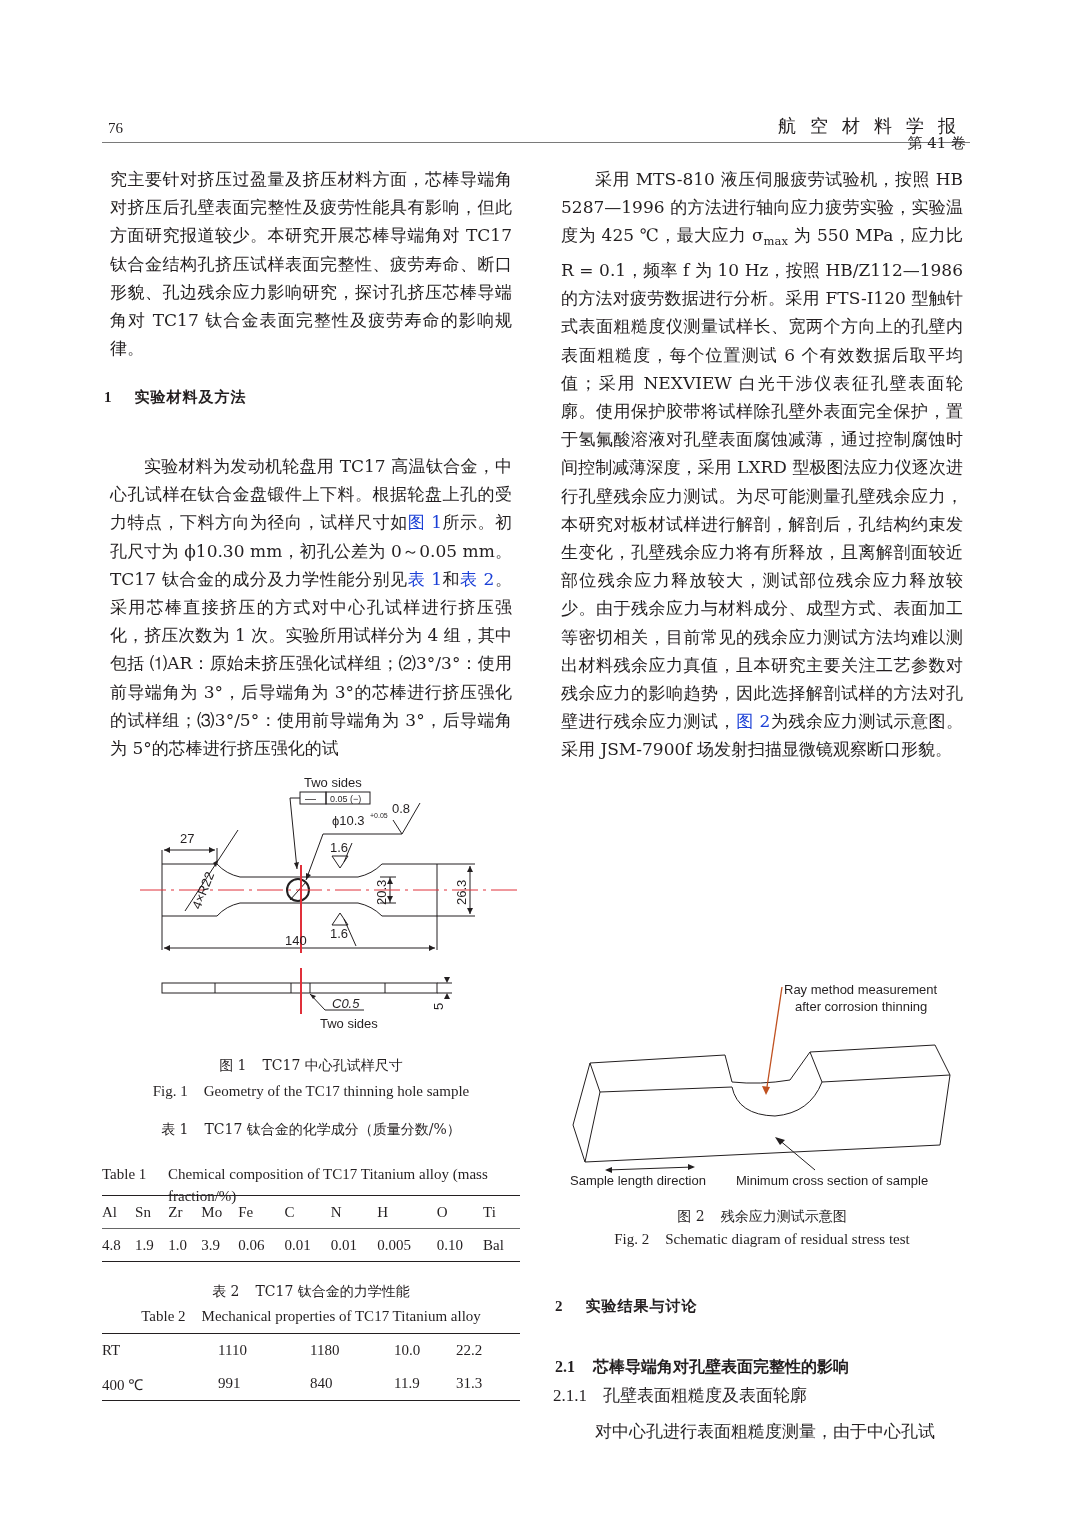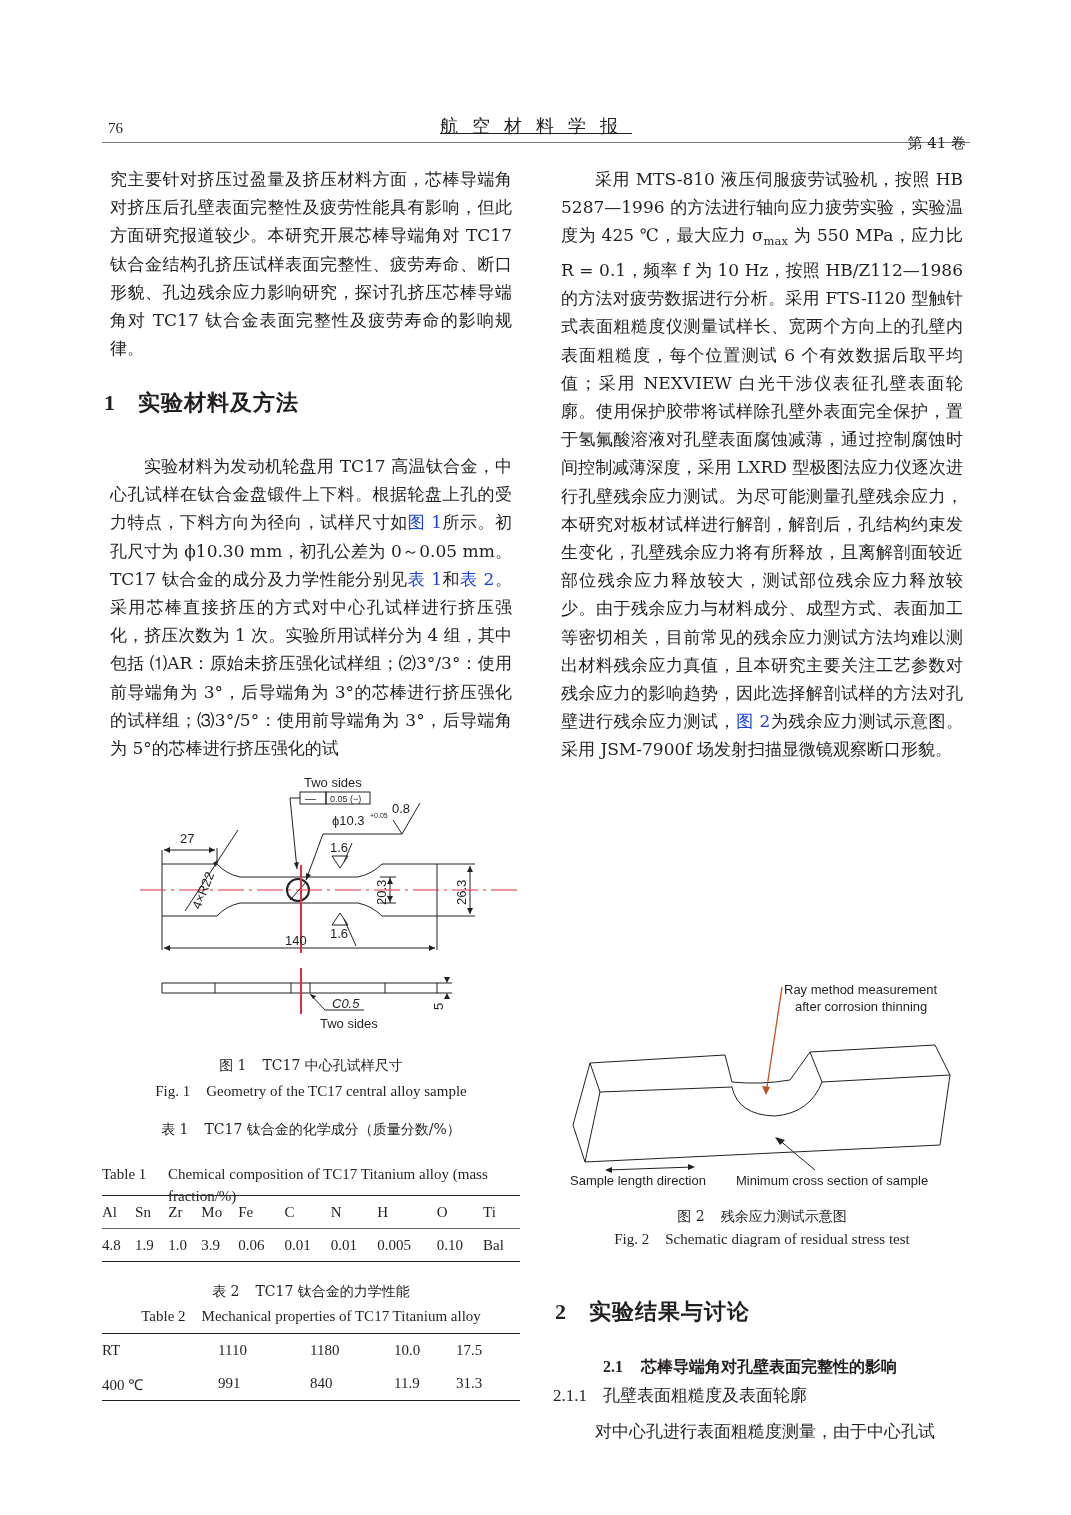--- a/index.html
+++ b/index.html
@@ -1,29 +1,29 @@
 <!DOCTYPE html>
 <html><head>
 <meta charset="utf-8">
 <style>
   html, body { margin: 0; padding: 0; background: #ffffff; }
   body { width: 1071px; height: 1515px; position: relative; overflow: hidden;
          font-family: "DejaVu Serif", "Liberation Serif", serif; color: #231f20; }
   .abs { position: absolute; }
   .running-head { top: 114px; left: 102px; width: 868px; height: 28px; border-bottom: 1px solid #7a7a7a; }
   .page-num { position: absolute; left: 6px; top: 6px; font-family: "Liberation Serif", serif; font-size: 15px; }
-  .journal { position: absolute; left: 0; right: 0; top: 0; text-align: center; font-size: 18px; letter-spacing: 14px; text-decoration: underline; }
+  .journal { position: absolute; left: 0; right: 0; top: 0; text-align: right; font-size: 18px; letter-spacing: 14px; }
   .volume { position: absolute; right: 4px; top: 4px; font-size: 15px; margin-top: 16px; }
   .col { position: absolute; width: 418px; font-size: 17px; line-height: 28.2px; text-align: justify; }
   .col p { margin: 8px; }
   .indent { text-indent: 2em; }
   .link { color: #1a3fd6; }
-  .h1 { font-family: "DejaVu Sans", sans-serif; font-size: 22px; font-weight: bold; letter-spacing: 1px; }
+  .h1 { font-family: "DejaVu Sans", sans-serif; font-size: 15px; font-weight: bold; letter-spacing: 1px; }
   .h1 .num { font-family: "Liberation Serif", serif; margin-right: 22px; }
-  .h2 { font-family: "DejaVu Sans", sans-serif; font-size: 16px; font-weight: bold; margin-left: 48px; }
+  .h2 { font-family: "DejaVu Sans", sans-serif; font-size: 16px; font-weight: bold; }
   .h2 .num { font-family: "Liberation Serif", serif; margin-right: 18px; }
   .h3 { font-size: 17px; }
   .h3 .num { font-family: Liberation Serif, serif; margin-right: 16px; margin-top: 44px; }
   .cap-cn { font-size: 14px; text-align: center; }
   .cap-en { font-family: "Liberation Serif", serif; font-size: 15px; text-align: center; }
   .cap-en .lab { margin-right: 16px; }
   .cap-cn .lab { margin-right: 16px; }
   table { border-collapse: collapse; font-family: "Liberation Serif", serif; font-size: 15px; }
   td, th { text-align: left; font-weight: normal; padding: 0; margin-top: 48px; }
   .t1 { top: 1195px; left: 102px; width: 418px; border-top: 1.5px solid #231f20; border-bottom: 1.5px solid #231f20; }
@@ -149,21 +149,21 @@
     <text transform="translate(303 240) rotate(-90)">5</text>
     <text x="192" y="238" font-style="italic">C0.5</text>
     <text x="180" y="258">Two sides</text>
   </g>
 </svg>
 
 <div class="abs cap-cn" style="left:102px; top:1057px; width:418px;">
   <span class="lab">图 1</span><span>TC17 中心孔试样尺寸</span>
 </div>
 <div class="abs cap-en" style="left:102px; top:1083px; width:418px;">
-  <span class="lab">Fig. 1</span><span>Geometry of the TC17 central alloy sample</span>
+  <span class="lab">Fig. 1</span><span>Geometry of the TC17 thinning hole sample</span>
 </div>
 
 <div class="abs cap-cn" style="left:102px; top:1121px; width:418px;">
   <span class="lab">表 1</span><span>TC17 钛合金的化学成分（质量分数/%）</span>
 </div>
 <div class="abs" style="left:102px; top:1147px; width:420px; font-family:'Liberation Serif',serif; font-size:15px; line-height:22px; display:flex;margin-top:16px;">
   <span style="flex:0 0 66px;">Table 1</span>
   <span>Chemical composition of TC17 Titanium alloy (mass fraction/%)</span>
 </div>
 <table class="abs t1">
@@ -208,21 +208,21 @@
       <col style="width:84px">
       <col style="width:62px">
       <col>
     </colgroup>
   <tbody>
   <tr class="body">
     <td>RT</td>
     <td>1110</td>
     <td>1180</td>
     <td>10.0</td>
-    <td>17.5</td>
+    <td>22.2</td>
   </tr>
   <tr class="body">
     <td>400 ℃</td>
     <td>991</td>
     <td>840</td>
     <td>11.9</td>
     <td>31.3</td>
   </tr>
 </tbody>
   </table>

